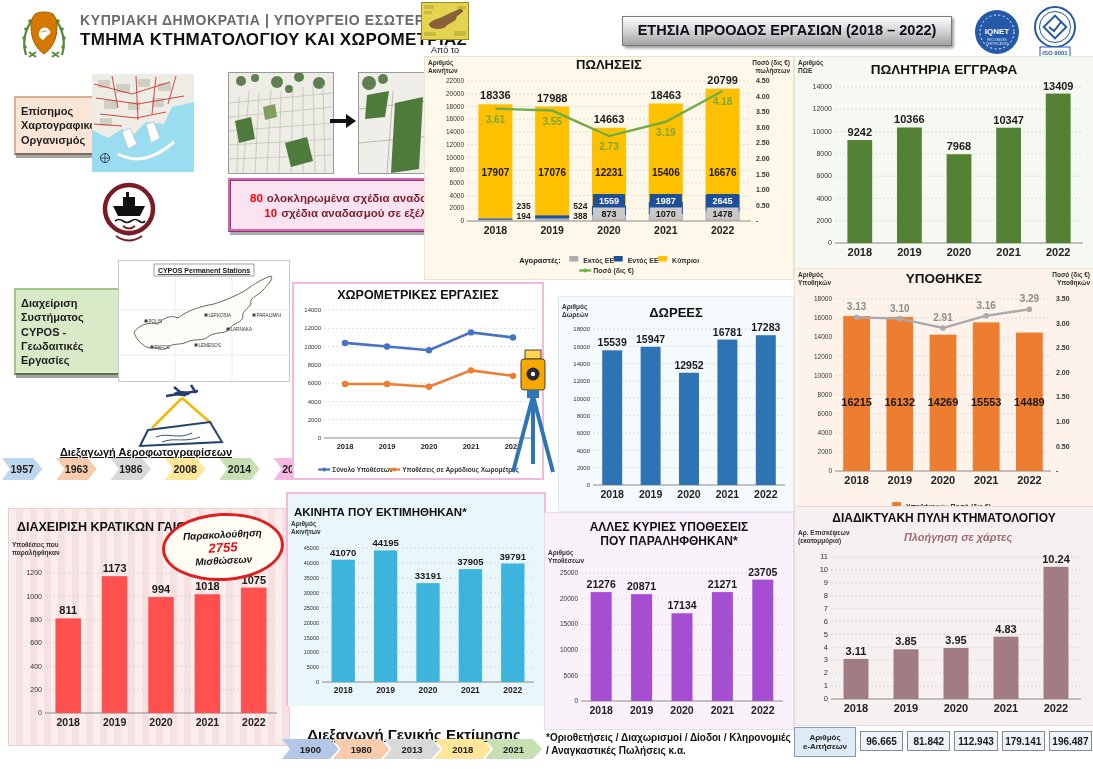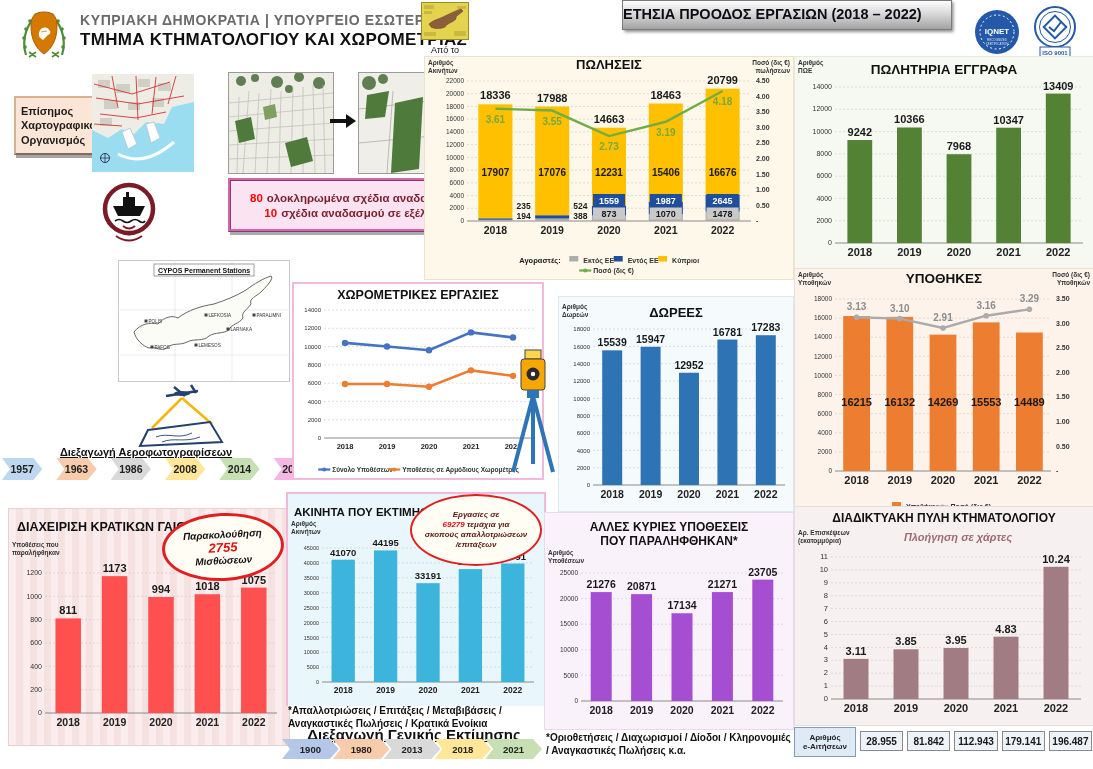--- a/index.html
+++ b/index.html
@@ -3,21 +3,21 @@
 <meta charset="utf-8">
 <style>
   html,body{margin:0;padding:0;background:#fff;font-family:"Liberation Sans",sans-serif;}
   #canvas{position:relative;width:1093px;height:769px;background:#fff;overflow:hidden;outline:1px solid #c8c8c8;}
   .abs{position:absolute;}
   
   .hline1{left:80px;top:12px;font-size:14px;color:#6a6a6a;letter-spacing:.6px;font-weight:bold;}
   .hline2{left:80px;top:30px;font-size:17px;color:#101010;font-weight:bold;letter-spacing:.3px;}
   #logo1858{left:420px;top:2px;width:50px;text-align:center;}
   #logo1858 .cap{font-size:9px;color:#111;margin-top:1px;}
-  #titlebar{left:622px;top:0;width:328px;height:28px;background:linear-gradient(180deg,#fdfdfd 0%,#d9d9d9 45%,#a3a3a3 100%);border:1px solid #7a7a7a;box-shadow:1.5px 2px 3px rgba(0,0,0,.45);font-weight:bold;font-size:14.5px;color:#0d0d15;text-align:left;line-height:27px;}
+  #titlebar{left:622px;top:16px;width:328px;height:28px;background:linear-gradient(180deg,#fdfdfd 0%,#d9d9d9 45%,#a3a3a3 100%);border:1px solid #7a7a7a;box-shadow:1.5px 2px 3px rgba(0,0,0,.45);font-weight:bold;font-size:14.5px;color:#0d0d15;text-align:center;line-height:27px;}
   
   .sbox{border:2px outset #cbb39a;box-shadow:2px 3px 0 rgba(90,90,90,.55);font-weight:bold;font-size:11px;color:#1c1c1c;padding:6px 5px;line-height:1.3;}
   #box-carto{left:14px;top:96px;width:70px;background:#FBE5D6;border-color:#d8b092;}
   #box-hydro{left:14px;top:182px;width:74px;background:#BDD7EE;border-color:#8fb6d8;}
   #box-cypos{left:14px;top:288px;width:98px;background:#D9EAC8;border-color:#a4c488;}
   #box-photo{left:14px;top:392px;width:116px;background:#FFF6CC;border-color:#d8c87e;}
   .caption{font-weight:bold;font-size:11px;color:#101010;text-decoration:underline;text-align:center;}
   #aero-caption{left:30px;top:446px;width:232px;}
   
   .tl{display:flex;}
@@ -162,20 +162,21 @@
     <circle cx="29" cy="29" r="24" fill="#fff" stroke="#7A1B28" stroke-width="4.5"></circle>
     <rect x="23" y="17" width="12" height="9" fill="#111"></rect>
     <rect x="26" y="12" width="3" height="6" fill="#111"></rect>
     <path d="M13,26 L45,26 L40,36 L18,36 Z" fill="#111"></path>
     <path d="M15,41 Q19,38 23,41 T31,41 T39,41 T45,41" stroke="#111" stroke-width="1.6" fill="none"></path>
     <path d="M23,46 Q29,51 35,46" stroke="#7A1B28" stroke-width="2" fill="none"></path>
     <path d="M19,51 Q29,58 39,51" stroke="#7A1B28" stroke-width="2" fill="none"></path>
     <path d="M16,56 Q29,65 42,56" stroke="#7A1B28" stroke-width="2" fill="none"></path>
   </svg>
 
+  <div class="abs sbox" id="box-cypos">Διαχείριση Συστήματος CYPOS - Γεωδαιτικές Εργασίες</div>
   <svg class="abs" id="cypos-map" width="172" height="122" viewBox="0 0 172 122">
     <rect x="0.5" y="0.5" width="171" height="121" fill="#fff" stroke="#c9c9c9"></rect>
     <g stroke="#e4e4e4" stroke-width="0.7">
         <line x1="57" y1="0" x2="57" y2="122"></line>
         <line x1="114" y1="0" x2="114" y2="122"></line>
         <line x1="0" y1="50" x2="172" y2="50"></line>
         <line x1="0" y1="95" x2="172" y2="95"></line>
       </g>
     <rect x="36" y="4" width="100" height="12" fill="#fff" stroke="#888" stroke-width="0.8"></rect>
     <text id="cypos-title" x="86" y="13" text-anchor="middle" font-size="7" font-weight="bold" text-decoration="underline" fill="#111">CYPOS Permanent Stations</text>
@@ -648,28 +649,21 @@
           <rect x="128.34" y="89.16457777777778" width="23.32" height="98.83542222222222" fill="#3CB4DC"></rect>
           <text x="140" y="85.16457777777778" font-size="9.5" text-anchor="middle" fill="#1a1a1a" font-weight="bold">33191</text>
           <rect x="170.73999999999998" y="75.12733333333333" width="23.32" height="112.87266666666667" fill="#3CB4DC"></rect>
           <text x="182.39999999999998" y="71.12733333333333" font-size="9.5" text-anchor="middle" fill="#1a1a1a" font-weight="bold">37905</text>
           <rect x="213.14" y="69.51124444444444" width="23.32" height="118.48875555555556" fill="#3CB4DC"></rect>
           <text x="224.79999999999998" y="65.51124444444444" font-size="9.5" text-anchor="middle" fill="#1a1a1a" font-weight="bold">39791</text>
           <text x="6" y="22" font-size="11.5" text-anchor="start" fill="#111" font-weight="bold">ΑΚΙΝΗΤΑ ΠΟΥ ΕΚΤΙΜΗΘΗΚΑΝ*</text>
           <text x="3" y="32" font-size="6.5" text-anchor="start" fill="#333" font-weight="bold">Αριθμός</text>
           <text x="3" y="40" font-size="6.5" text-anchor="start" fill="#333" font-weight="bold">Ακινήτων</text>
         </svg></div>
-    <div class="oval" id="oval-akinita">
-      <div class="ln">Εργασίες σε</div>
-      <div class="ln"><span class="num">69279</span> <span>τεμάχια για</span></div>
-      <div class="ln">σκοπούς απαλλοτριώσεων</div>
-      <div class="ln">/επιτάξεων</div>
-    </div>
   </div>
-  <div class="abs footnote" id="akinita-foot">*Απαλλοτριώσεις / Επιτάξεις / Μεταβιβάσεις / Αναγκαστικές Πωλήσεις / Κρατικά Ενοίκια</div>
   <div class="abs caption" id="gen-caption">Διεξαγωγή Γενικής Εκτίμησης</div>
   <div class="abs tl" id="gen-tl">
       <div class="chev" style="background: rgb(180, 199, 231);">1900</div>
       <div class="chev" style="background: rgb(248, 203, 173);">1980</div>
       <div class="chev" style="background: rgb(217, 217, 217);">2013</div>
       <div class="chev" style="background: rgb(255, 230, 153);">2018</div>
       <div class="chev" style="background: rgb(198, 224, 180);">2021</div>
     </div>
 
   <div class="panel" id="p-alles">
@@ -754,21 +748,21 @@
           <text x="163" y="34" font-size="11" text-anchor="middle" fill="#9E6B73" font-weight="bold" font-style="italic">Πλοήγηση σε χάρτες</text>
           <text x="3" y="28" font-size="6.5" text-anchor="start" fill="#333" font-weight="bold">Αρ. Επισκέψεων</text>
           <text x="3" y="36" font-size="6.5" text-anchor="start" fill="#333" font-weight="bold">(εκατομμύρια)</text>
         </svg></div>
     </div>
   <div class="abs" id="eapps">
     <div class="lab">
         <span>Αριθμός</span>
         <span>e-Αιτήσεων</span>
       </div>
-  <div class="val">28.955</div>
+  <div class="val">96.665</div>
       <div class="val">81.842</div>
       <div class="val">112.943</div>
       <div class="val">179.141</div>
       <div class="val">196.487</div>
     </div>
 
   <svg class="abs" id="theod" width="56" height="142" viewBox="0 0 56 142">
     <line x1="28" y1="62" x2="8" y2="138" stroke="#2E75B6" stroke-width="4"></line>
     <line x1="28" y1="62" x2="48" y2="138" stroke="#2E75B6" stroke-width="4"></line>
     <line x1="28" y1="66" x2="28" y2="130" stroke="#2E75B6" stroke-width="4"></line>

